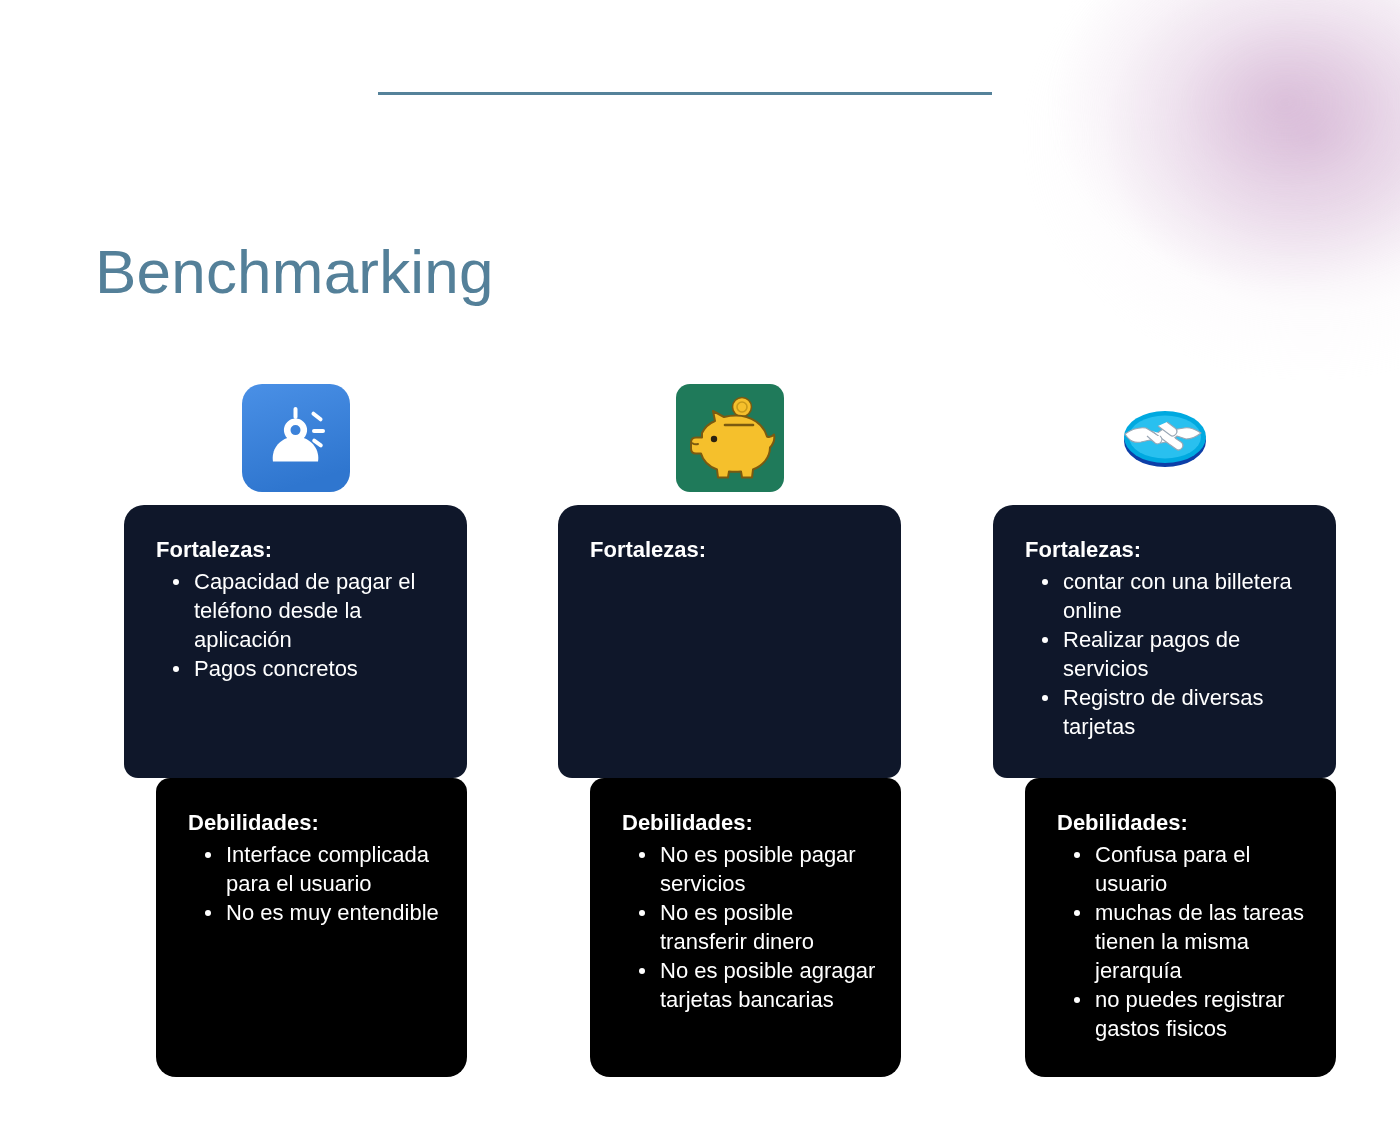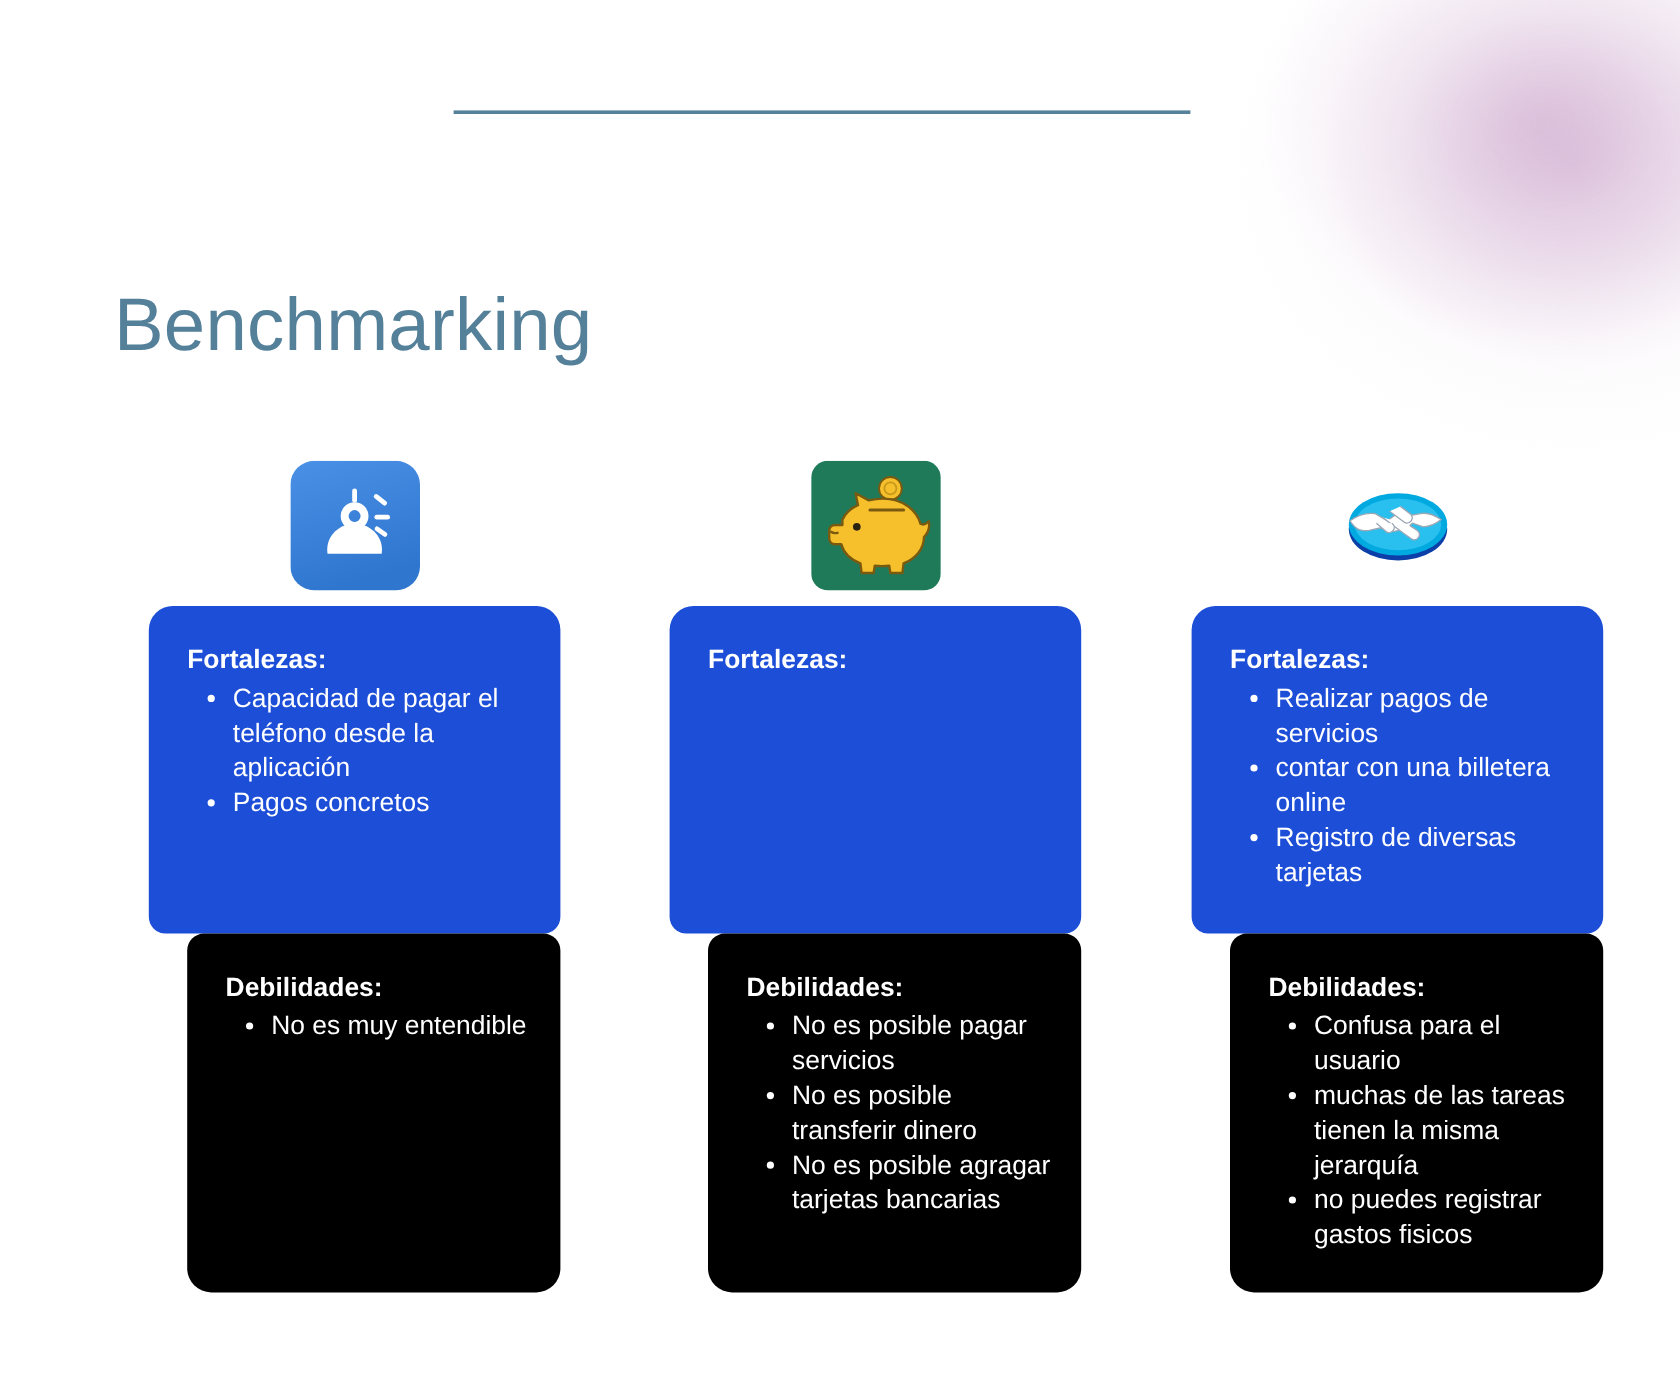--- a/index.html
+++ b/index.html
@@ -111,21 +111,21 @@
     top: 130px;
     left: 0;
     width: 343px;
   }
   .panel {
     box-sizing: border-box;
     padding: 30px 22px 22px 32px;
     color: #ffffff;
   }
   .panel-strengths {
-    background: #1d4ed8;
+    background: #0f172a;
     border-radius: 20px 20px 14px 14px;
   }
   .panel-weaknesses {
     background: #000000;
     border-radius: 14px 14px 20px 20px;
     margin-left: 32px;
   }
 
   .panel-heading {
     font-size: 22px;
@@ -196,20 +196,21 @@
         <div class="panel panel-strengths" style="min-height: 273px;">
           <div class="panel-heading">Fortalezas:</div>
           <ul class="bullet-list">
             <li>Capacidad de pagar el teléfono desde la aplicación</li>
             <li>Pagos concretos</li>
           </ul>
         </div>
         <div class="panel panel-weaknesses" style="min-height: 299px;">
           <div class="panel-heading">Debilidades:</div>
           <ul class="bullet-list">
+            <li>Interface complicada para el usuario</li>
             <li>No es muy entendible</li>
           </ul>
         </div>
       </div>
     </div>
     <div class="column c1">
       <div class="app-icon-wrap">
         <div class="app-icon">
   <svg width="108" height="108" viewBox="0 0 108 108">
     <rect x="0" y="0" width="108" height="108" rx="14" ry="14" fill="#1f7a5a"></rect>
@@ -254,22 +255,22 @@
       <path d="M47 42l12 9c2 1.5 4.5 1 6-1 1.5-2 1-4.5-1-6l-8-6"></path>
       <path d="M36 52l8 7c2 1.5 4.5 1 6-1 1.5-2 1-4.5-1-6"></path>
     </g>
   </svg>
         </div>
       </div>
       <div class="card">
         <div class="panel panel-strengths" style="min-height: 273px;">
           <div class="panel-heading">Fortalezas:</div>
           <ul class="bullet-list">
+            <li>contar con una billetera online</li>
             <li>Realizar pagos de servicios</li>
-            <li>contar con una billetera online</li>
             <li>Registro de diversas tarjetas</li>
           </ul>
         </div>
         <div class="panel panel-weaknesses" style="min-height: 299px;">
           <div class="panel-heading">Debilidades:</div>
           <ul class="bullet-list">
             <li>Confusa para el usuario</li>
             <li>muchas de las tareas tienen la misma jerarquía</li>
             <li>no puedes registrar gastos fisicos</li>
           </ul>

